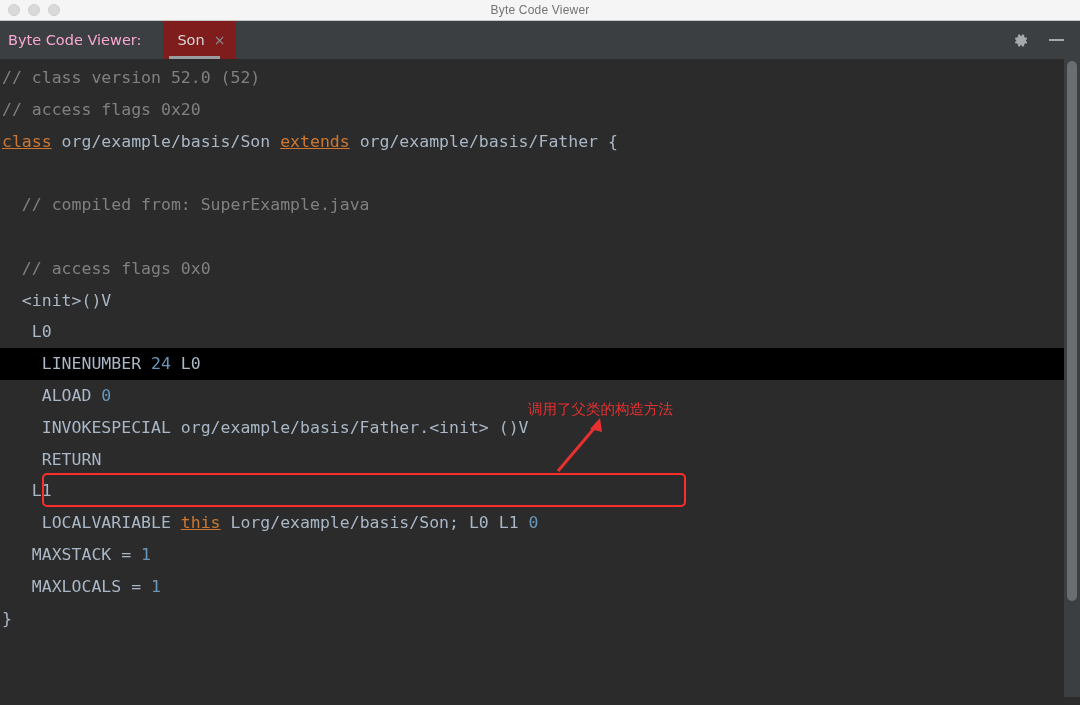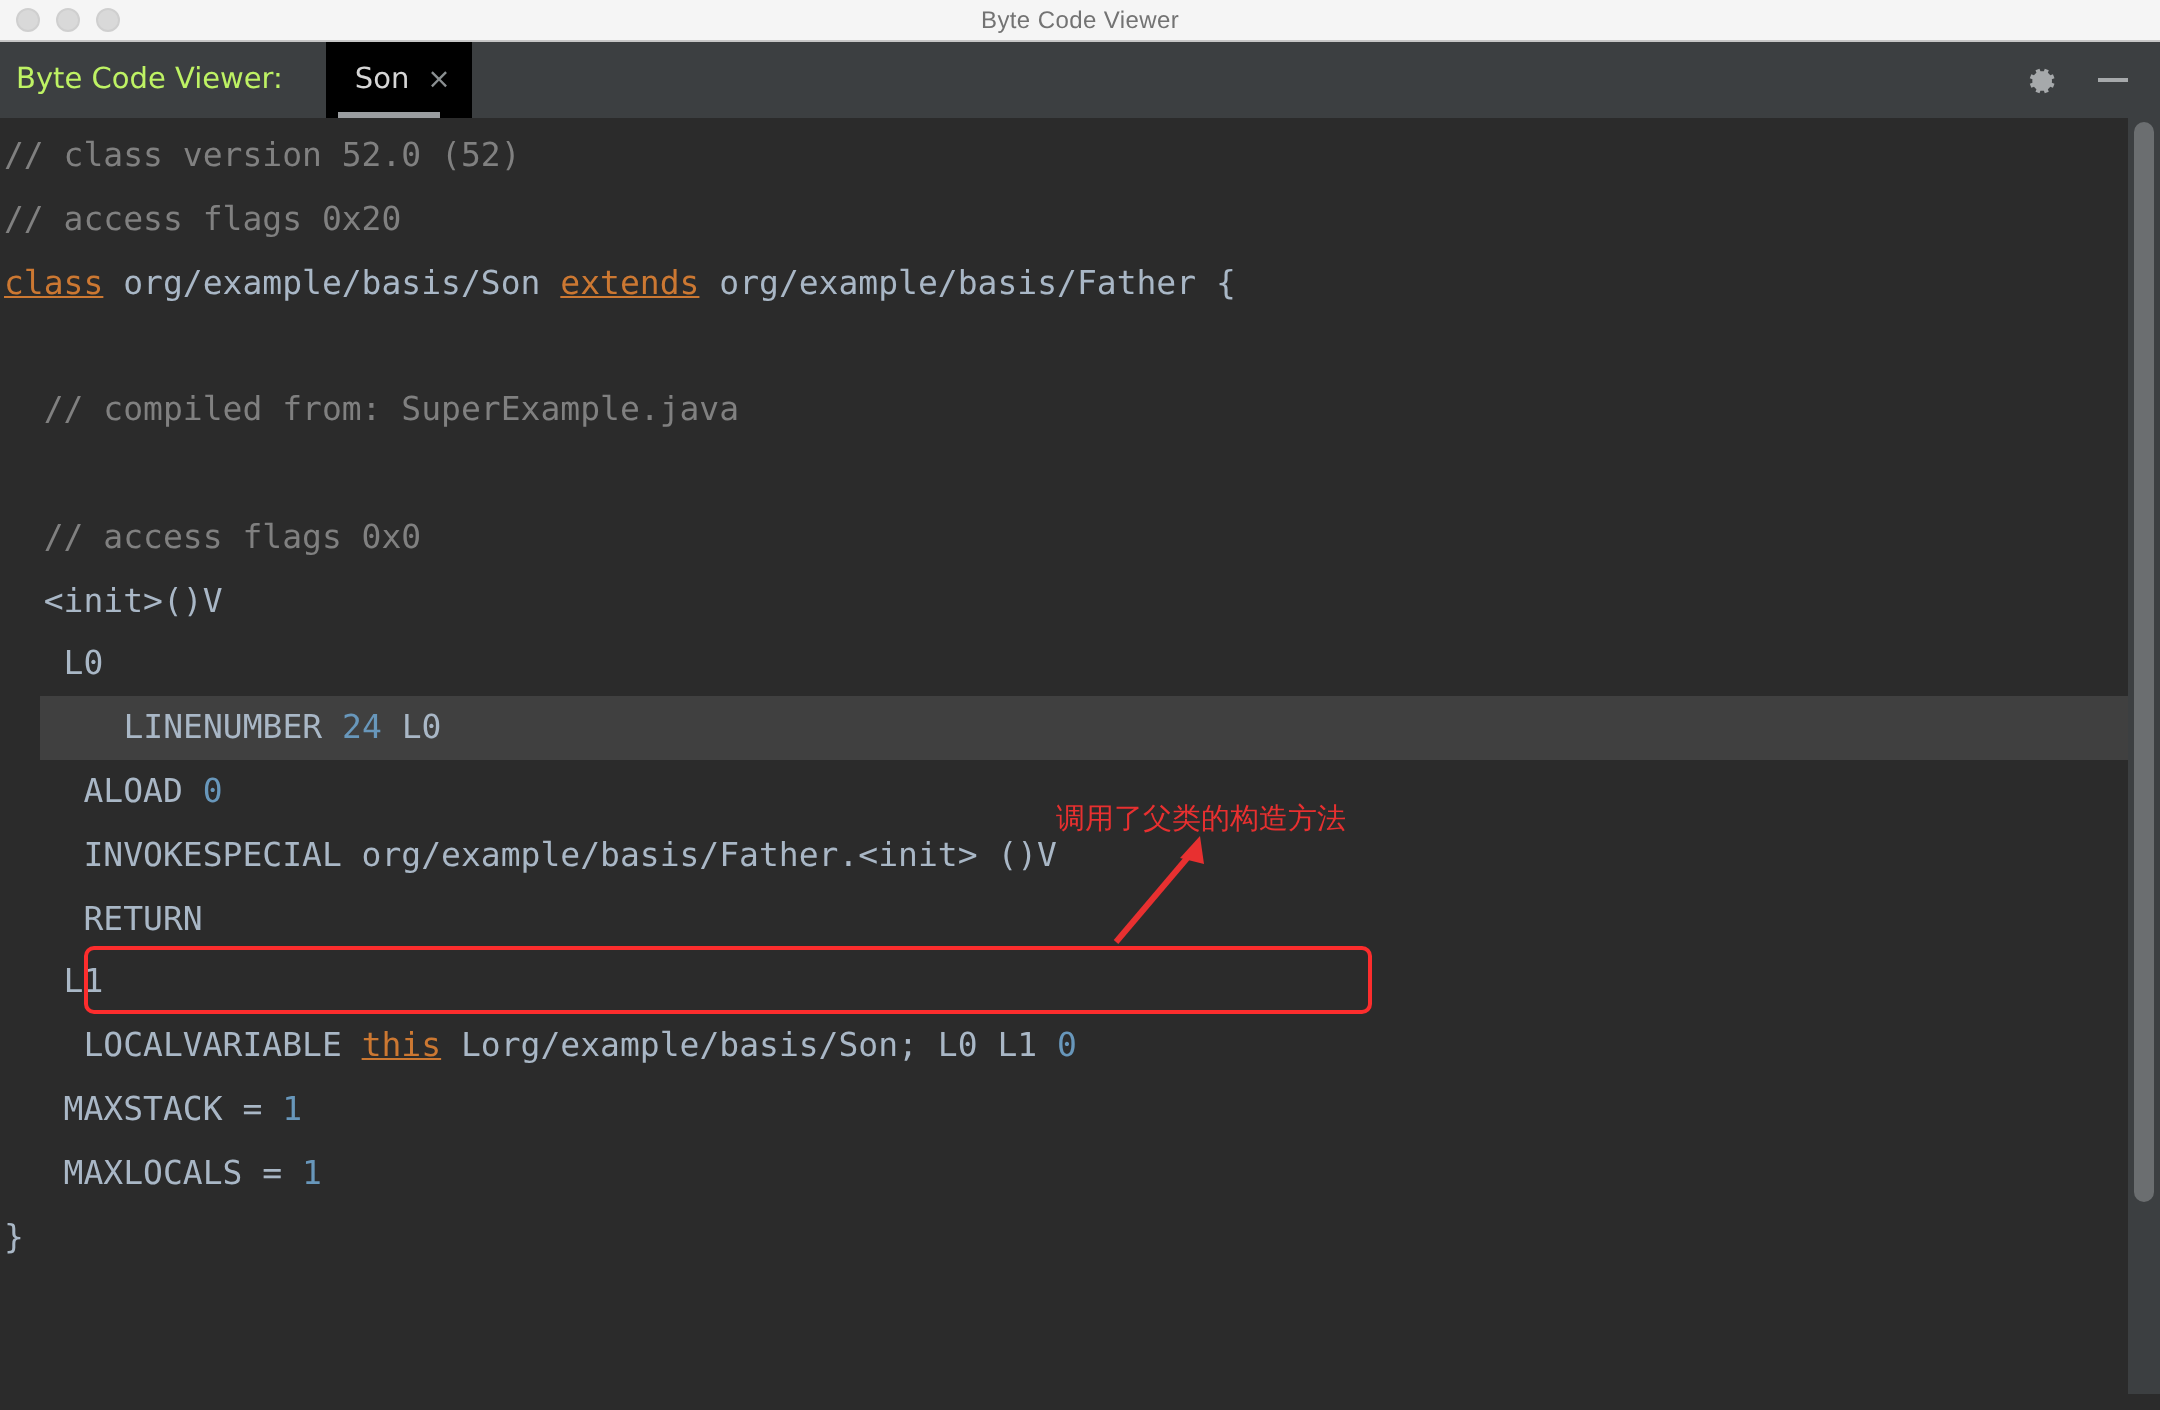--- a/index.html
+++ b/index.html
@@ -55,35 +55,35 @@
   
   .toolbar {
     position: relative;
     height: 38px;
     background: #3c3f41;
     display: flex;
     align-items: center;
     box-sizing: border-box;
   }
   .tool-label {
-    color: #bef264;
+    color: #f9a8d4;
     font-size: 14.5px;
     font-family: "DejaVu Sans", sans-serif;
     padding-left: 8px;
     white-space: nowrap;
   }
   .tab {
     position: relative;
     margin-left: 22px;
     height: 38px;
     display: flex;
     align-items: center;
     gap: 9px;
     padding: 0 11px 0 14px;
-    background: #000000;
+    background: #7f1d1d;
     box-sizing: border-box;
   }
   .tab-label {
     color: #d6d6d6;
     font-size: 14.5px;
     white-space: nowrap;
   }
   .tab-close {
     color: #8a8f91;
     font-size: 14px;
@@ -127,21 +127,21 @@
     position: relative;
     padding-top: 3px;
     font-family: "DejaVu Sans Mono", monospace;
     font-size: 16.5px;
     line-height: 31.8px;
     color: #a9b7c6;
     white-space: pre;
     letter-spacing: 0px;
   }
   .line { height: 31.8px; padding-left: 2px; }
-  .line.hl { background: #404040; margin-left: 20px; }
+  .line.hl { background: #000000; }
   .cmt { color: #808080; }
   .kw  { color: #cc7832; text-decoration: underline; }
   .num { color: #6897bb; }
   .txt { color: #a9b7c6; }
 
   
   .scroll-track {
     position: absolute;
     top: 0; right: 0;
     width: 16px; height: 646px;

